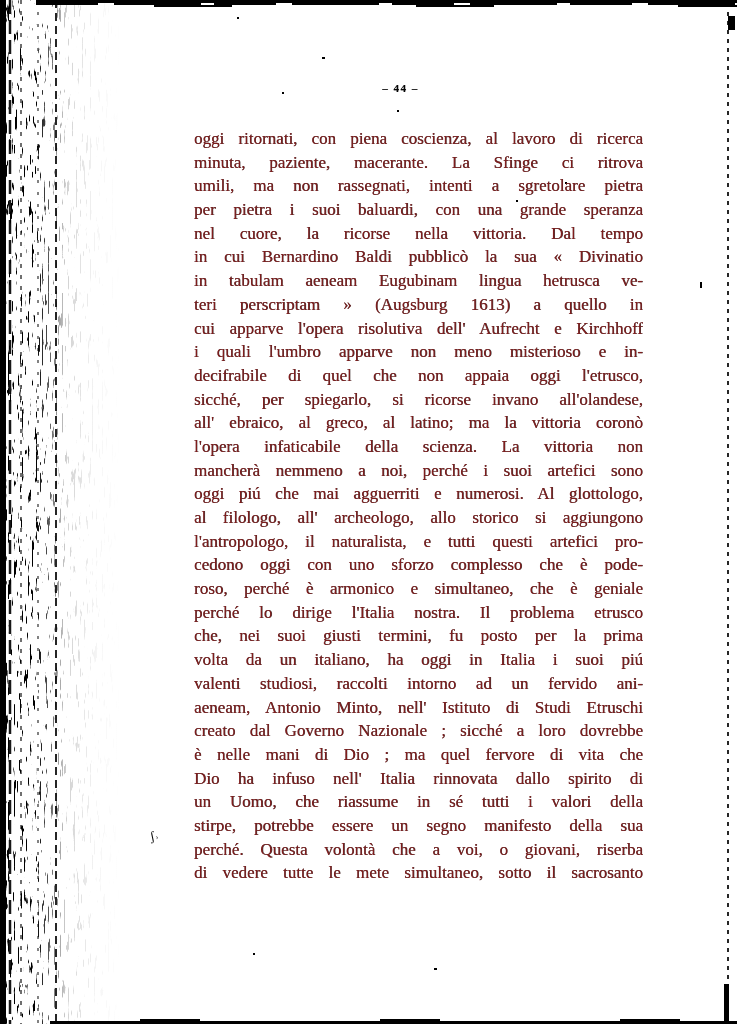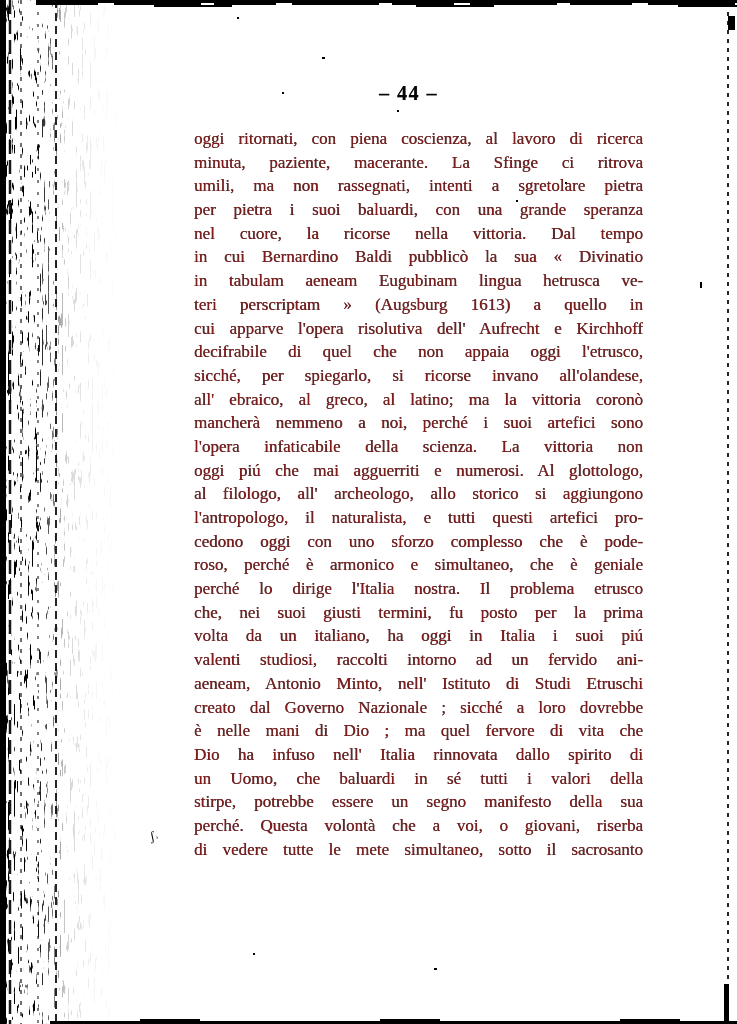--- a/index.html
+++ b/index.html
@@ -29,22 +29,22 @@
     opacity:.85;
   }
   .right-bar{position:absolute;left:724px;top:984px;width:5px;height:38px;background:#000;}
   .corner-blob{position:absolute;left:728px;top:16px;width:7px;height:14px;background:#000;}
   .speck{position:absolute;background:#000;}
   .margin-mark{
     position:absolute;left:150px;top:828px;color:#000;font-size:13px;
     transform:rotate(-12deg);
   }
   .page-number{
-    position:absolute;left:184px;top:82px;width:449px;text-align:center;
-    font-size:20px;color:#050505;letter-spacing:1.5px;font-weight:bold;
+    position:absolute;left:176px;top:82px;width:449px;text-align:center;
+    font-size:11px;color:#050505;letter-spacing:1.5px;font-weight:bold;
     text-shadow:0.3px 0.2px 0 rgba(0,0,0,.6);
   }
   .text-block{position:absolute;left:194px;top:127px;width:449px;color:#7f1d1d;}
   .text-line{
     font-size:17px;line-height:23.7px;height:23.7px;overflow:hidden;
     text-align:justify;text-align-last:justify;
     text-shadow:0.35px 0.2px 0 rgba(0,0,0,.75);
   }
 </style>
 </head>
@@ -96,37 +96,38 @@
   <div class="text-block">
       <div class="text-line">oggi ritornati, con piena coscienza, al lavoro di ricerca</div>
       <div class="text-line">minuta, paziente, macerante. La Sfinge ci ritrova</div>
       <div class="text-line">umili, ma non rassegnati, intenti a sgretolare pietra</div>
       <div class="text-line">per pietra i suoi baluardi, con una grande speranza</div>
       <div class="text-line">nel cuore, la ricorse nella vittoria. Dal tempo</div>
       <div class="text-line">in cui Bernardino Baldi pubblicò la sua « Divinatio</div>
       <div class="text-line">in tabulam aeneam Eugubinam lingua hetrusca ve-</div>
       <div class="text-line">teri perscriptam » (Augsburg 1613) a quello in</div>
       <div class="text-line">cui apparve l'opera risolutiva dell' Aufrecht e Kirchhoff</div>
+      <div class="text-line">i quali l'umbro apparve non meno misterioso e in-</div>
       <div class="text-line">decifrabile di quel che non appaia oggi l'etrusco,</div>
       <div class="text-line">sicché, per spiegarlo, si ricorse invano all'olandese,</div>
       <div class="text-line">all' ebraico, al greco, al latino; ma la vittoria coronò</div>
+      <div class="text-line">l'opera infaticabile della scienza. La vittoria non</div>
       <div class="text-line">mancherà nemmeno a noi, perché i suoi artefici sono</div>
-      <div class="text-line">l'opera infaticabile della scienza. La vittoria non</div>
       <div class="text-line">oggi piú che mai agguerriti e numerosi. Al glottologo,</div>
       <div class="text-line">al filologo, all' archeologo, allo storico si aggiungono</div>
       <div class="text-line">l'antropologo, il naturalista, e tutti questi artefici pro-</div>
       <div class="text-line">cedono oggi con uno sforzo complesso che è pode-</div>
       <div class="text-line">roso, perché è armonico e simultaneo, che è geniale</div>
       <div class="text-line">perché lo dirige l'Italia nostra. Il problema etrusco</div>
       <div class="text-line">che, nei suoi giusti termini, fu posto per la prima</div>
       <div class="text-line">volta da un italiano, ha oggi in Italia i suoi piú</div>
       <div class="text-line">valenti studiosi, raccolti intorno ad un fervido ani-</div>
       <div class="text-line">aeneam, Antonio Minto, nell' Istituto di Studi Etruschi</div>
       <div class="text-line">creato dal Governo Nazionale ; sicché a loro dovrebbe</div>
       <div class="text-line">è nelle mani di Dio ; ma quel fervore di vita che</div>
       <div class="text-line">Dio ha infuso nell' Italia rinnovata dallo spirito di</div>
-      <div class="text-line">un Uomo, che baluardi in sé tutti i valori della</div>
+      <div class="text-line">un Uomo, che riassume in sé tutti i valori della</div>
       <div class="text-line">stirpe, potrebbe essere un segno manifesto della sua</div>
       <div class="text-line">perché. Questa volontà che a voi, o giovani, riserba</div>
       <div class="text-line">di vedere tutte le mete simultaneo, sotto il sacrosanto</div>
     </div>
 
 </div>
 
 </body></html>

